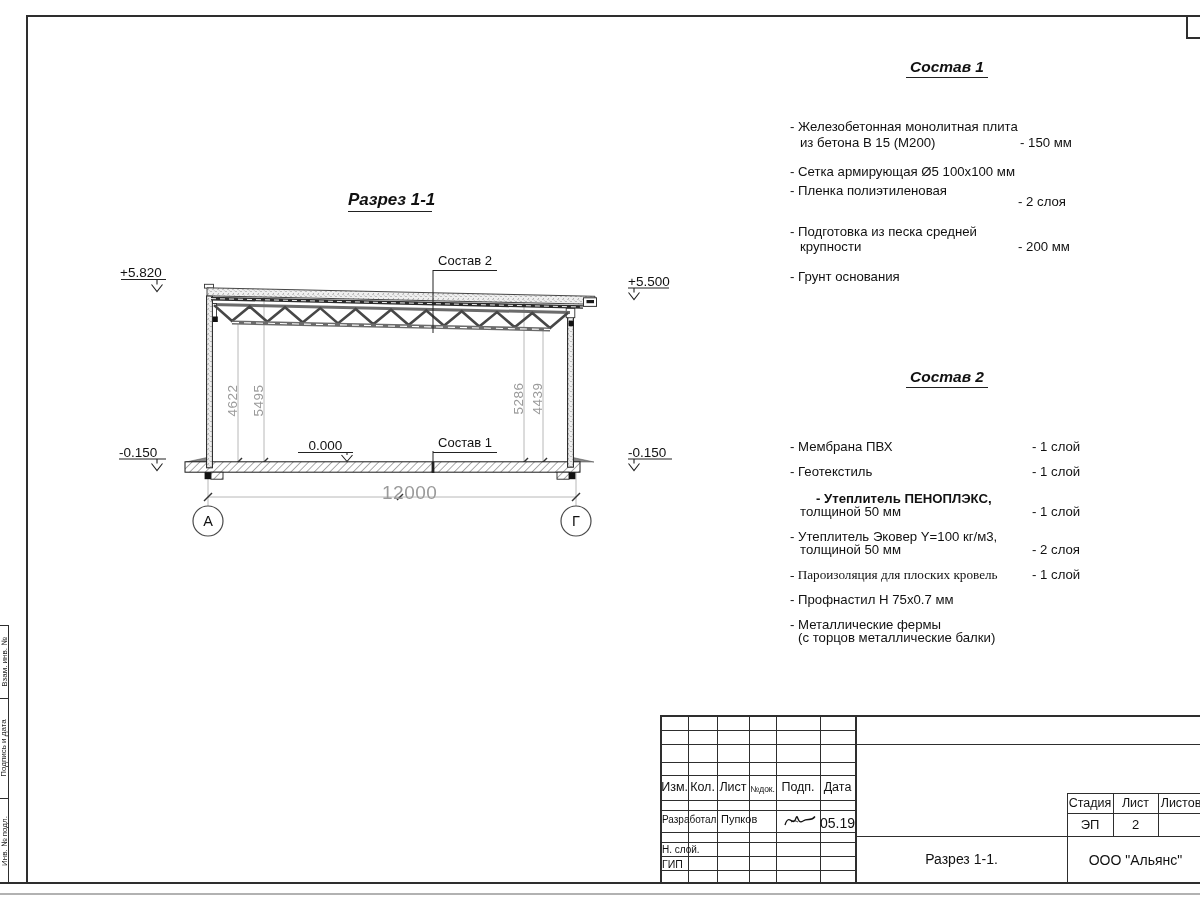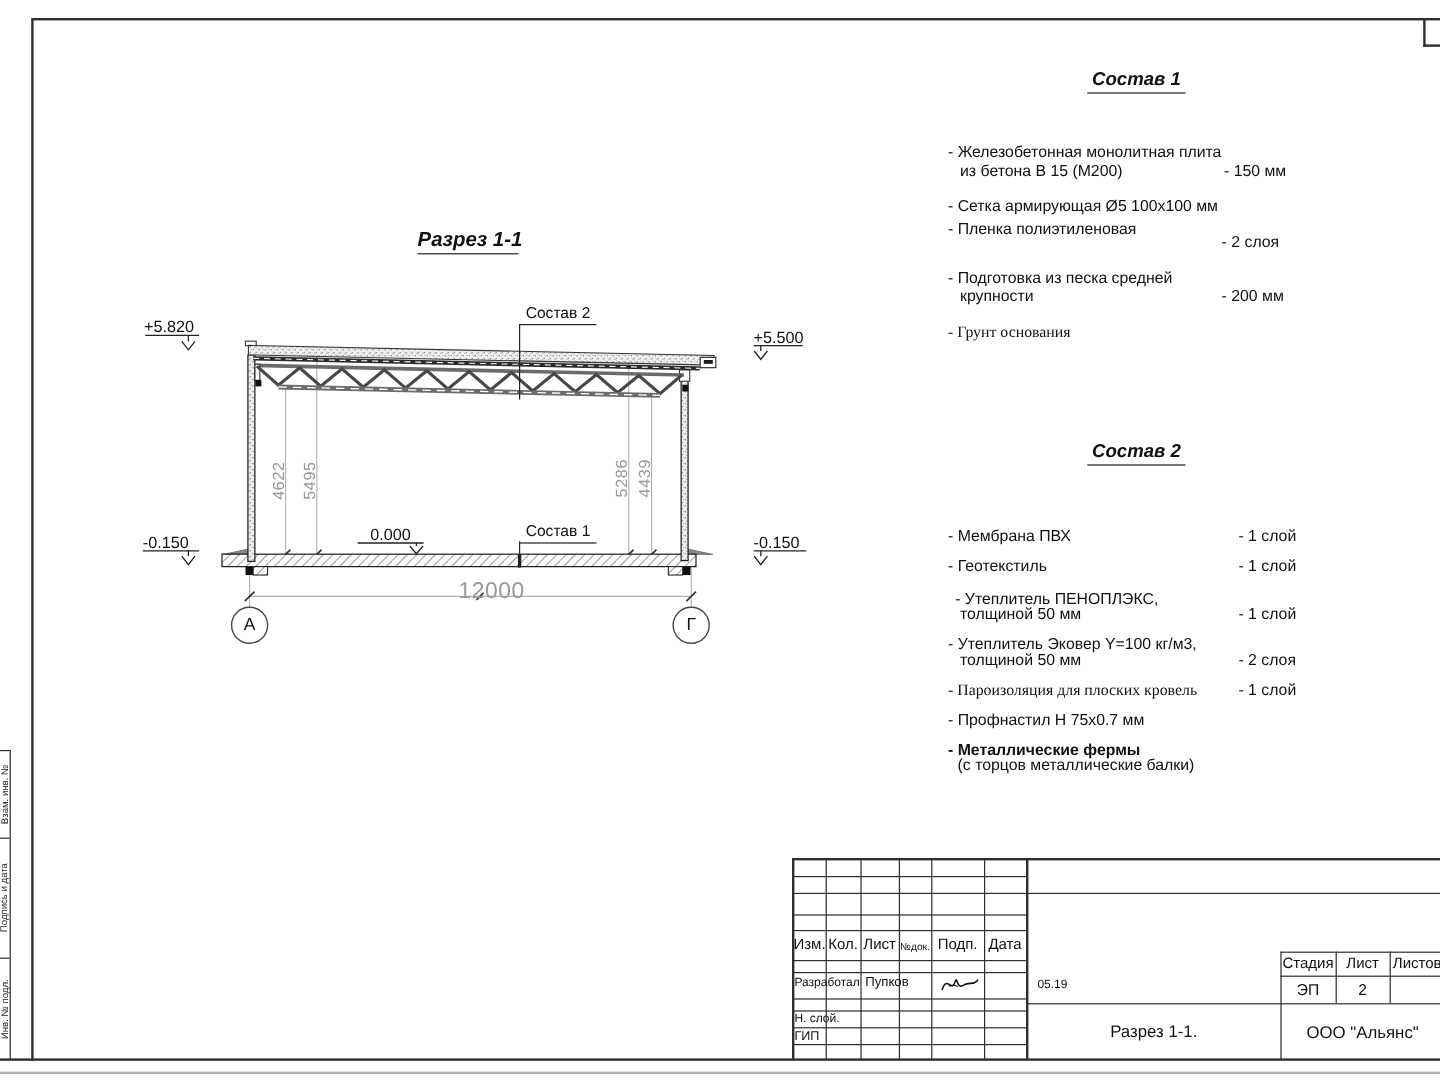--- a/index.html
+++ b/index.html
@@ -159,39 +159,39 @@
     <div class="txt listhead" style="left:906px; top:58px; width:82px;">Состав 1</div>
     <div class="li" style="left:790px; top:119px;">- Железобетонная  монолитная плита</div>
     <div class="li" style="left:800px; top:135px;">из бетона В 15 (М200)</div>
     <div class="li" style="left:1020px; top:135px;">- 150 мм</div>
     <div class="li" style="left:790px; top:164px;">- Сетка армирующая Ø5 100х100 мм</div>
     <div class="li" style="left:790px; top:183px;">- Пленка полиэтиленовая</div>
     <div class="li" style="left:1018px; top:194px;">-  2 слоя</div>
     <div class="li" style="left:790px; top:224px;">- Подготовка из песка средней</div>
     <div class="li" style="left:800px; top:239px;">крупности</div>
     <div class="li" style="left:1018px; top:239px;">- 200 мм</div>
-    <div class="li" style="left:790px; top:269px;font-family:Liberation Serif, serif;">- Грунт основания</div>
+    <div class="li" style="left:790px; top:269px;">- Грунт основания</div>
   </div>
 
   <div>
     <div class="txt listhead" style="left:906px; top:368px; width:82px;">Состав 2</div>
     <div class="li" style="left:790px; top:439px;">- Мембрана ПВХ</div>
     <div class="li" style="left:1032px; top:439px;">- 1 слой</div>
     <div class="li" style="left:790px; top:464px;">- Геотекстиль</div>
     <div class="li" style="left:1032px; top:464px;">- 1 слой</div>
-    <div class="li" style="left:796px; top:491px;">- Утеплитель ПЕНОПЛЭКС,</div>
+    <div class="li" style="left:816px; top:491px;font-weight:bold;">- Утеплитель ПЕНОПЛЭКС,</div>
     <div class="li" style="left:800px; top:504px;">толщиной 50 мм</div>
     <div class="li" style="left:1032px; top:504px;">- 1 слой</div>
     <div class="li" style="left:790px; top:529px;">- Утеплитель Эковер Y=100 кг/м3,</div>
     <div class="li" style="left:800px; top:542px;">толщиной 50 мм</div>
     <div class="li" style="left:1032px; top:542px;">- 2 слоя</div>
     <div class="li" style="left:790px; top:567px;font-family:Liberation Serif, serif;">- Пароизоляция для плоских кровель</div>
     <div class="li" style="left:1032px; top:567px;">- 1 слой</div>
     <div class="li" style="left:790px; top:592px;text-align:center;">- Профнастил Н 75х0.7 мм</div>
-    <div class="li" style="left:790px; top:617px;font-weight:bold;">- Металлические фермы</div>
+    <div class="li" style="left:790px; top:617px;">- Металлические фермы</div>
     <div class="li" style="left:798px; top:630px;">(с торцов металлические балки)</div>
   </div>
 
   <div>
     <div class="ln" style="left:27px;  top:15px;  width:1173px; height:2px;"></div>
     <div class="ln" style="left:26px;  top:15px;  width:2px;    height:869px;"></div>
     <div class="ln" style="left:0;     top:882px; width:1200px; height:2px;"></div>
     <div class="ln" style="left:1186px;top:15px;  width:1.5px;  height:24px;"></div>
     <div class="ln" style="left:1186px;top:37px;  width:14px;   height:1.5px;"></div>
     <div class="edge" style="left:0; top:893px; width:1200px; height:2px;"></div>
@@ -241,21 +241,21 @@
     <div class="tbt c" style="left:749px; top:784px; width:27px; font-size:8.5px;">№док.</div>
     <div class="tbt c" style="left:776px; top:780px; width:44px; font-size:12.5px;">Подп.</div>
     <div class="tbt c" style="left:820px; top:780px; width:35px; font-size:12.5px;">Дата</div>
 
     <div class="tbt" style="left:662px; top:814px; font-size:10px;">Разработал</div>
     <div class="tbt" style="left:721px; top:813px; font-size:11px;">Пупков</div>
     <svg style="position:absolute; left:782px; top:809px;" width="36" height="22" viewBox="0 0 36 22">
       <path d="M3,16 C7,3 11,19 14,9 C16,3.5 15,16 21,12 C26,8.5 29,13 33,7.5" fill="none" stroke="#111" stroke-width="1.3"></path>
       <path d="M9,13 C12,11 14,12 16,13" fill="none" stroke="#111" stroke-width="0.9"></path>
     </svg>
-    <div class="tbt c" style="left:860px; top:815px; width:34px; font-size:10px;">05.19</div>
+    <div class="tbt c" style="left:820px; top:815px; width:34px; font-size:14px;">05.19</div>
     <div class="tbt" style="left:662px; top:844px; font-size:10px;">Н. слой.</div>
     <div class="tbt" style="left:662px; top:858px; font-size:10.5px;">ГИП</div>
 
     <div class="tbt c" style="left:1067px; top:796px; width:46px; font-size:12.5px;">Стадия</div>
     <div class="tbt c" style="left:1113px; top:796px; width:45px; font-size:12.5px;">Лист</div>
     <div class="tbt c" style="left:1158px; top:796px; width:46px; font-size:12.5px;">Листов</div>
     <div class="tbt c" style="left:1067px; top:817px; width:46px; font-size:13px;">ЭП</div>
     <div class="tbt c" style="left:1113px; top:817px; width:45px; font-size:13px;">2</div>
 
     <div class="tbt c" style="left:856px; top:851px; width:211px; font-size:14px;">Разрез 1-1.</div>

